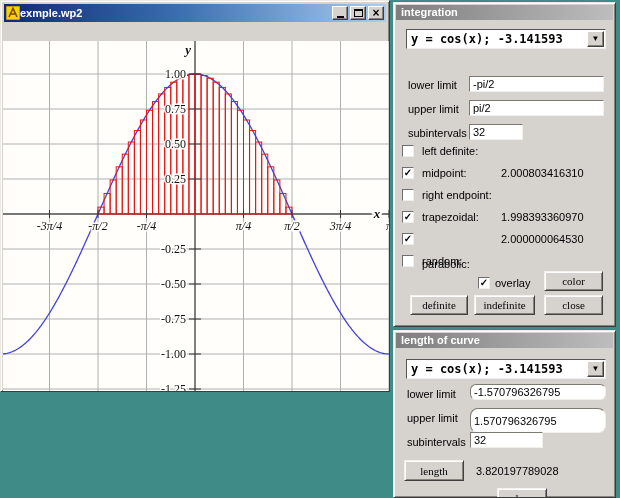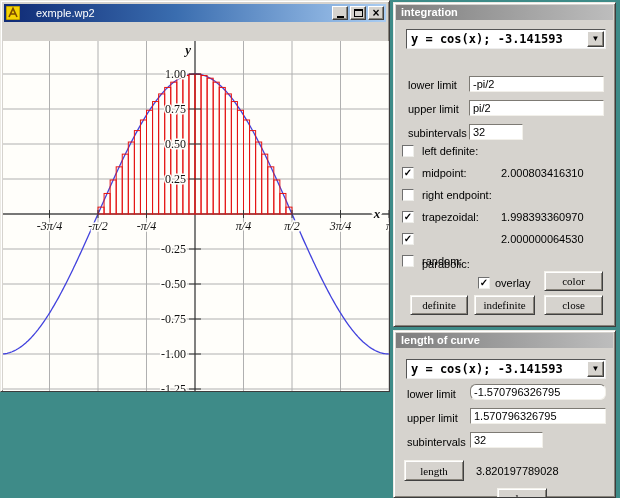--- a/index.html
+++ b/index.html
@@ -6,21 +6,21 @@
   body{margin:0;background:#3e8b88}
   .desktop{position:relative;width:620px;height:498px;background:#3e8b88;overflow:hidden;
            font-family:"Liberation Sans",sans-serif;font-size:11px;color:#000}
   .window{position:absolute;background:#d6d3ce;border:1px solid;
           border-color:#eceae4 #3c3c3c #3c3c3c #eceae4;
           box-shadow:inset 1px 1px 0 #fff, inset -1px -1px 0 #87837b}
   .main-window{left:0;top:0;width:390px;height:392px}
   .titlebar{position:absolute;left:3px;top:3px;right:3px;height:18px;display:flex;align-items:center;
             padding:0 2px;background:linear-gradient(90deg,#0f2a75 0%,#3a6daf 45%,#a9ccf2 100%)}
   .app-icon{width:14px;height:14px;flex:0 0 auto}
-  .wtitle{color:#fff;font-weight:normal;font-size:11px;margin-left:16px;flex:1;
+  .wtitle{color:#fff;font-weight:bold;font-size:11px;margin-left:0;flex:1;
           white-space:nowrap;overflow:hidden}
   .tb-btn{width:16px;height:14px;margin-left:2px;background:#d6d3ce;border:1px solid;
           border-color:#fff #404040 #404040 #fff;box-shadow:inset -1px -1px 0 #87837b;
           display:flex;align-items:center;justify-content:center;cursor:default}
   .g-min{display:block;width:7px;height:2px;background:#000;margin-top:7px}
   .g-max{display:block;width:9px;height:8px;border:1px solid #000;border-top-width:2px}
   .g-close{font-size:12px;font-weight:bold;line-height:10px}
   .menubar{position:absolute;left:3px;top:22px;right:3px;height:18px;display:flex;align-items:center}
   .menu-item{padding:2px 8px;cursor:default}
   .graph-area{position:absolute;left:2px;top:40px;width:386px;height:350px;background:#fffefa;overflow:hidden}
@@ -209,21 +209,21 @@
 
     <div class="combo" style="left:12px;top:28px;width:200px">
       <span class="combo-text">y = cos(x); -3.141593</span>
       <span class="combo-arrow">▼</span>
     </div>
 
     <span class="pos" style="left:13px;top:57px">lower limit</span>
     <input class="tfield" style="left: 76px; top: 53px; width: 136px; height: 16px; border-radius: 6px;" readonly="" value="-1.570796326795">
 
     <span class="pos" style="left:13px;top:81px">upper limit</span>
-    <input class="tfield" style="left: 76px; top: 77px; width: 136px; height: 16px;" readonly="" value="1.570796326795">
+    <input class="tfield" style="left: 76px; top: 77px; width: 136px; height: 25px; border-radius: 8px;" readonly="" value="1.570796326795">
 
     <span class="pos" style="left:13px;top:105px">subintervals</span>
     <input class="tfield" style="left: 76px; top: 101px; width: 73px; height: 16px;" readonly="" value="32">
 
     <button class="btn" style="left:10px;top:129px;width:60px;height:21px">length</button>
     <span class="pos" style="left:82px;top:134px">3.820197789028</span>
 
     <button class="btn" style="left:103px;top:157px;width:50px;height:20px">close</button>
   </div>
 

